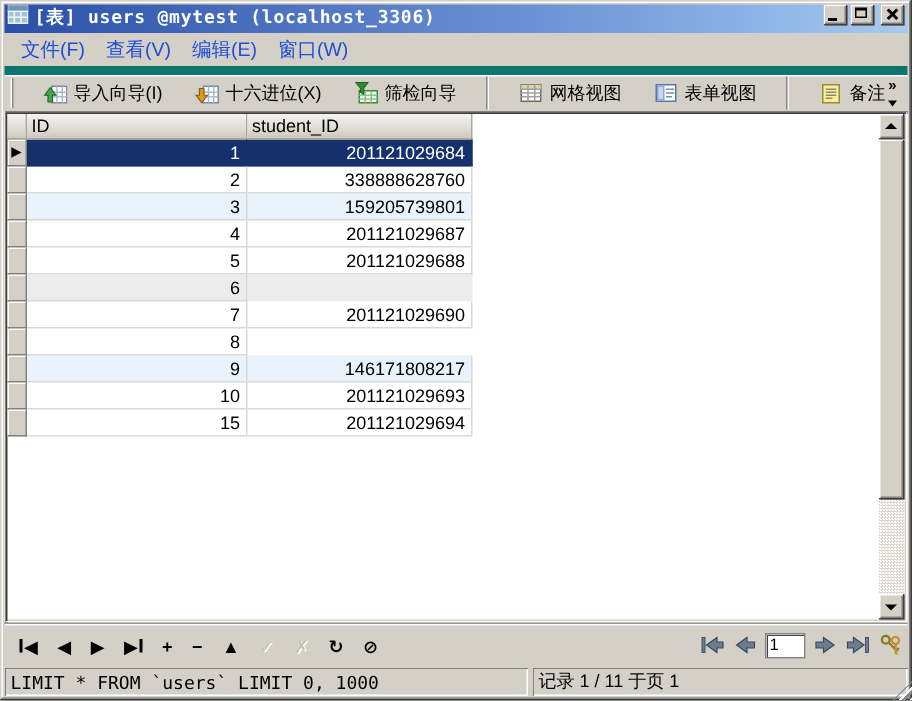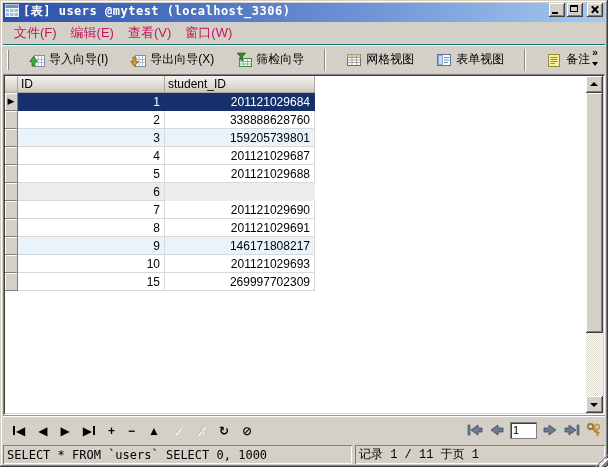--- a/index.html
+++ b/index.html
@@ -17,23 +17,23 @@
         box-shadow:inset -1px -1px #404040,inset 1px 1px #fff,inset -2px -2px #808080;}
   .tbtn.close{margin-left:4px;}
   .tbtn .minbar{position:absolute;left:3px;bottom:3px;width:6px;height:2px;background:#000;}
   .tbtn .maxbox{position:absolute;left:3px;top:2px;width:8px;height:7px;border:1px solid #000;border-top-width:2px;}
   .tbtn .xline{position:absolute;left:3px;top:2px;width:9px;height:9px;}
   .tbtn .xline:before,.tbtn .xline:after{content:"";position:absolute;left:4px;top:0;width:2px;height:9px;background:#000;}
   .tbtn .xline:before{transform:rotate(45deg);}
   .tbtn .xline:after{transform:rotate(-45deg);}
   
   .menubar{position:absolute;left:3px;top:22px;right:3px;height:21px;display:flex;align-items:center;padding-left:4px;}
-  .menu-item{font-size:13px;color:#be185d;padding:2px 7px;white-space:nowrap;}
-  
-  .toolbar{position:absolute;left:3px;top:44px;right:3px;height:30px;border-top:1px solid #0f766e;
+  .menu-item{font-size:13px;color:#1d4ed8;padding:2px 7px;white-space:nowrap;}
+  
+  .toolbar{position:absolute;left:3px;top:44px;right:3px;height:30px;border-top:6px solid #0f766e;
            box-shadow:inset 0 1px 0 #fff;display:flex;align-items:center;padding-left:3px;gap:12px;}
   .gripper{width:3px;height:20px;margin:0 3px 0 1px;border-left:1px solid #fff;border-right:1px solid #8a8a8a;}
   .tool-btn{display:flex;align-items:center;gap:4px;padding:3px 5px;font-size:12px;color:#000;white-space:nowrap;}
   .tool-sep{width:2px;height:22px;margin:0 3px;border-left:1px solid #8a8a8a;border-right:1px solid #fff;}
   .tool-btn svg{flex:0 0 auto;}
   .chevron{position:absolute;right:3px;top:3px;width:14px;height:24px;display:flex;flex-direction:column;
            align-items:center;font-size:10px;font-weight:bold;color:#000;line-height:10px;}
   .chevron .dart{width:0;height:0;margin-top:4px;border-left:3px solid transparent;border-right:3px solid transparent;border-top:4px solid #000;}
   
   .client{position:absolute;left:3px;top:74px;right:3px;height:341px;background:#fff;
@@ -75,21 +75,21 @@
   .nav-btn{display:inline-flex;align-items:center;gap:1px;font-size:12px;font-weight:bold;color:#000;line-height:14px;}
   .nav-btn .glyph{font-size:12px;}
   .nav-btn.disabled{color:#c6c2ba;text-shadow:1px 1px 0 #fff;}
   .vbar{width:2px;height:9px;background:#000;display:inline-block;}
   .pagination{position:absolute;right:5px;top:415px;height:30px;display:flex;align-items:center;gap:5px;}
   .page-input{width:27px;height:17px;border:1px solid #808080;box-shadow:inset 1px 1px #404040;
               font-size:11px;padding:0 2px;background:#fff;}
   
   .statusbar{position:absolute;left:3px;right:3px;bottom:3px;height:19px;display:flex;gap:3px;align-items:stretch;}
   .spanel{box-shadow:inset 1px 1px #808080,inset -1px -1px #fff;display:flex;align-items:center;
-          padding-left:4px;overflow:hidden;white-space:nowrap;font-family:Liberation Mono, monospace;}
+          padding-left:4px;overflow:hidden;white-space:nowrap;}
   .spanel.sql{width:349px;font:12px "DejaVu Sans Mono","Liberation Mono",monospace;}
   .spanel.recinfo{flex:1;font-size:12px;}
   .grip{position:absolute;right:0;bottom:0;width:13px;height:13px;
         background:repeating-linear-gradient(135deg,transparent 0 2px,#fff 2px 3px,#868686 3px 5px);
         clip-path:polygon(100% 0,100% 100%,0 100%);}
 </style>
 </head>
 <body>
 
 <div class="win">
@@ -109,22 +109,22 @@
     <span class="tbtn">
         <span class="maxbox"></span>
       </span>
     <span class="tbtn close">
         <span class="xline"></span>
       </span>
   </div>
 
   <div class="menubar">
     <span class="menu-item">文件(F)</span>
+    <span class="menu-item">查看(V)</span>
     <span class="menu-item">编辑(E)</span>
-    <span class="menu-item">查看(V)</span>
     <span class="menu-item">窗口(W)</span>
   </div>
 
   <div class="toolbar">
     <span class="gripper"></span>
 
     <span class="tool-btn">
       <svg width="16" height="16" viewBox="0 0 16 16">
         <rect x="5.5" y="3.5" width="10" height="11" fill="#fff" stroke="#7a8aa0"></rect>
         <path d="M5.5 7.5 H15.5 M5.5 10.5 H15.5 M9 3.5 V14.5 M12.5 3.5 V14.5" stroke="#a8bccc" stroke-width="1" fill="none"></path>
@@ -132,21 +132,21 @@
       </svg>
       <span>导入向导(I)</span>
     </span>
 
     <span class="tool-btn">
       <svg width="16" height="16" viewBox="0 0 16 16">
         <rect x="5.5" y="3.5" width="10" height="11" fill="#fff" stroke="#7a8aa0"></rect>
         <path d="M5.5 7.5 H15.5 M5.5 10.5 H15.5 M9 3.5 V14.5 M12.5 3.5 V14.5" stroke="#a8bccc" stroke-width="1" fill="none"></path>
         <path d="M3 5 V9.5 H0.8 L4.5 14.5 L8.2 9.5 H6 V5 Z" fill="#d89a28" stroke="#8a5a10" stroke-width="0.8"></path>
       </svg>
-      <span>导出向导(X)</span>
+      <span>十六进位(X)</span>
     </span>
 
     <span class="tool-btn">
       <svg width="16" height="16" viewBox="0 0 16 16">
         <rect x="3.5" y="6.5" width="12" height="8" fill="#eef8ee" stroke="#3a8a3a"></rect>
         <path d="M3.5 9.5 H15.5 M3.5 12 H15.5 M7.5 6.5 V14.5 M11.5 6.5 V14.5" stroke="#8cc08c" stroke-width="1" fill="none"></path>
         <path d="M1 1 H9.5 L6.6 4.8 V9 L4.2 7.6 V4.8 Z" fill="#2e8a2e" stroke="#145a14" stroke-width="0.6"></path>
       </svg>
       <span>筛检向导</span>
     </span>
@@ -234,36 +234,35 @@
             <div class="cell c-id">6</div>
           </div>
           <div class="trow">
             <div class="cell sel"></div>
             <div class="cell c-id">7</div>
             <div class="cell c-sid">201121029690</div>
           </div>
           <div class="trow">
             <div class="cell sel"></div>
             <div class="cell c-id">8</div>
-            <div class="cell c-sid">201121029691</div>
           </div>
           <div class="trow stripe-blue">
             <div class="cell sel"></div>
             <div class="cell c-id">9</div>
             <div class="cell c-sid">146171808217</div>
           </div>
           <div class="trow">
             <div class="cell sel"></div>
             <div class="cell c-id">10</div>
             <div class="cell c-sid">201121029693</div>
           </div>
           <div class="trow">
             <div class="cell sel"></div>
             <div class="cell c-id">15</div>
-            <div class="cell c-sid">269997702309</div>
+            <div class="cell c-sid">201121029694</div>
           </div>
         </div>
     </div>
 
     <div class="vscroll">
       <span class="sbtn up">
           <span class="tri-up"></span>
         </span>
       <span class="sthumb"></span>
       <span class="sbtn down">
@@ -329,18 +328,18 @@
     </svg>
     <svg width="17" height="16" viewBox="0 0 17 16">
       <circle cx="4.5" cy="4.5" r="2.6" fill="none" stroke="#8a7a20" stroke-width="1.6"></circle>
       <path d="M6.4 6.4 L12 12 M10 10 L11.6 8.4 M11.6 11.6 L13.2 10" stroke="#8a7a20" stroke-width="1.4" fill="none"></path>
       <circle cx="11" cy="5" r="2.4" fill="none" stroke="#c89030" stroke-width="1.5"></circle>
       <path d="M11 7.4 V14 M11 12 H13 M11 13.8 H12.4" stroke="#c89030" stroke-width="1.3" fill="none"></path>
     </svg>
   </div>
 
   <div class="statusbar">
-    <span class="spanel sql">SELECT * FROM `users` SELECT 0, 1000</span>
+    <span class="spanel sql">LIMIT * FROM `users` LIMIT 0, 1000</span>
     <span class="spanel recinfo">记录 1 / 11 于页 1</span>
   </div>
   <span class="grip"></span>
 
 </div>
 
 </body></html>

